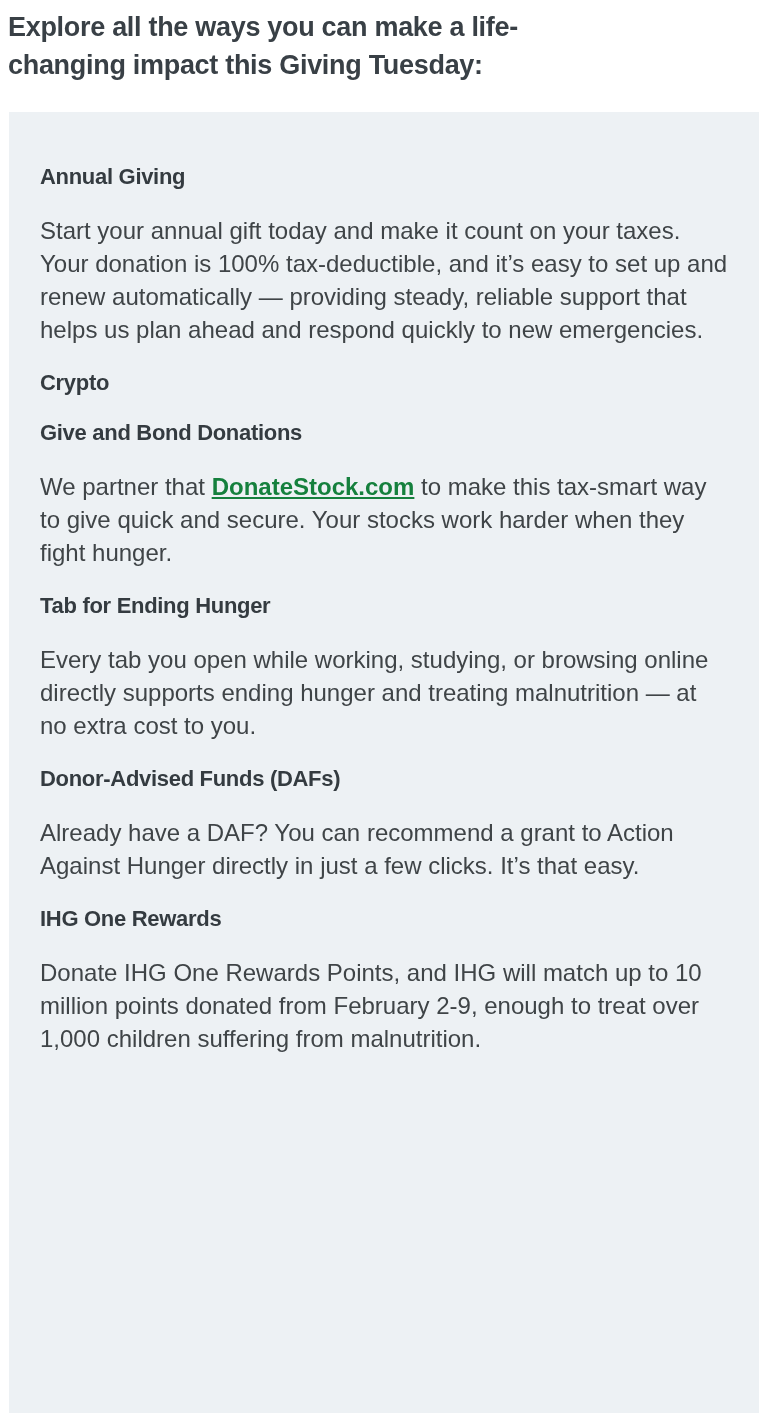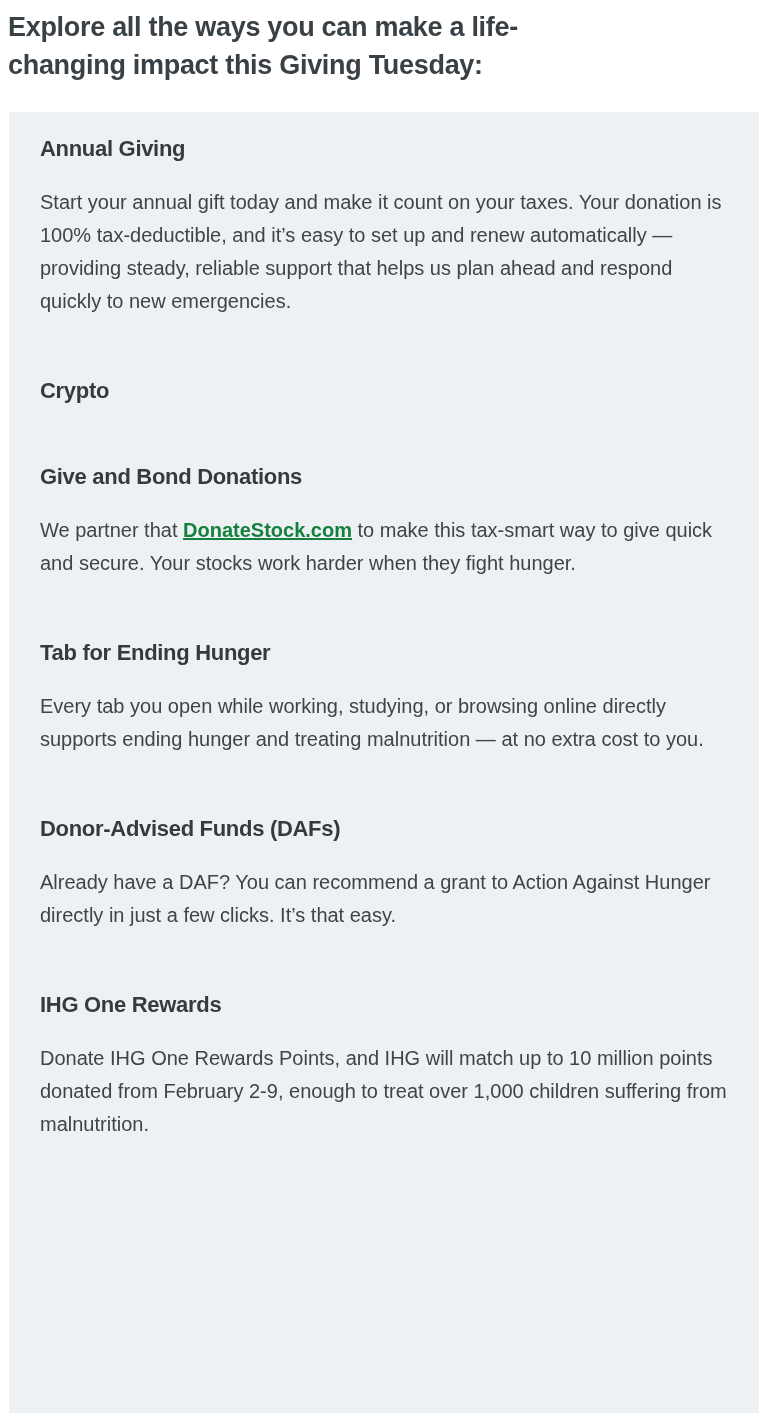--- a/index.html
+++ b/index.html
@@ -26,35 +26,35 @@
     font-size: 27px;
     line-height: 38px;
     letter-spacing: -0.3px;
     color: #394046;
   }
   .content-box {
     margin: 28px 8px 0 9px;
     width: 750px;
     flex: 1 1 auto;
     background: #edf1f4;
-    padding: 24px 31px 40px 31px;
+    padding: 52px 31px 40px 31px;
   }
   .section-heading {
     font-family: "Liberation Sans", sans-serif;
     font-weight: bold;
     font-size: 22px;
     line-height: 26px;
     letter-spacing: -0.3px;
     color: #343b40;
-    margin-top: 60px;
+    margin-top: 24px;
     margin-bottom: 24px;
   }
   .section:first-child .section-heading { margin-top: 0; }
   .section-body {
-    font-size: 20px;
+    font-size: 24px;
     line-height: 33px;
     color: #3f4447;
     max-width: 690px;
   }
   a.green-link {
     color: #15803d;
     font-weight: bold;
     text-decoration: underline;
   }
 </style>

